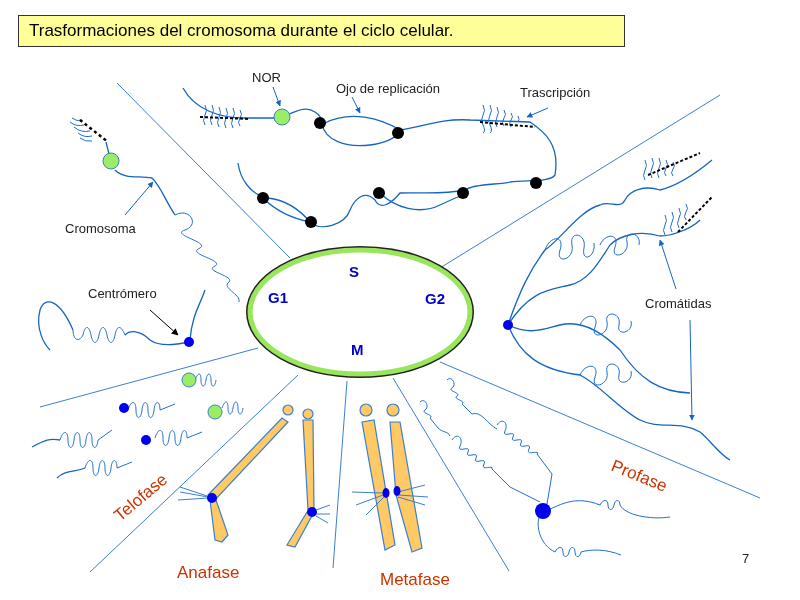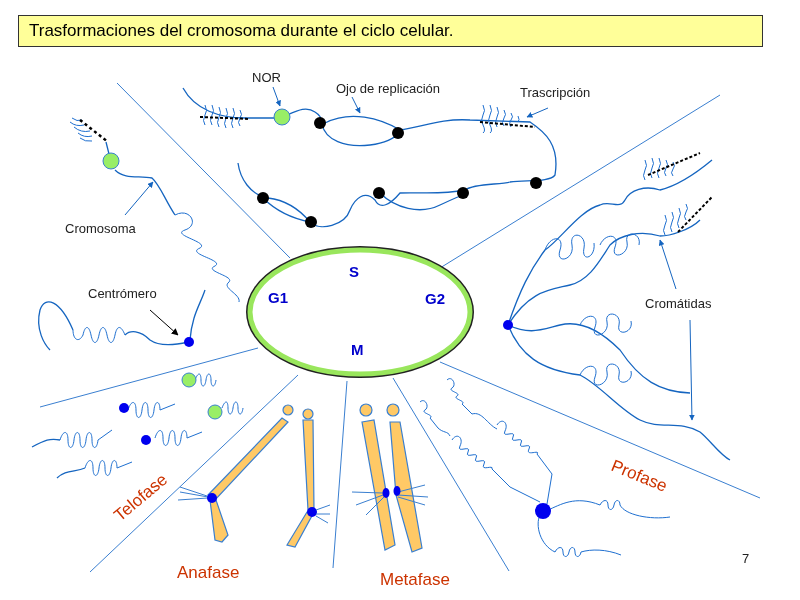--- a/index.html
+++ b/index.html
@@ -1,18 +1,18 @@
 <!DOCTYPE html>
 <html><head>
 <meta charset="utf-8">
 <style>
   html, body { margin: 0; padding: 0; background: #ffffff; }
   body { width: 800px; height: 600px; position: relative; overflow: hidden; font-family: "Liberation Sans", sans-serif; }
   .title-box {
-    position: absolute; left: 18px; top: 15px; width: 745px; height: 32px;
+    position: absolute; left: 18px; top: 15px; width: 607px; height: 32px;
     background: #ffff99; border: 1px solid #333333; box-sizing: border-box;
     display: flex; align-items: center; padding-left: 10px;
     font-family: "Liberation Sans", sans-serif; font-size: 17px; color: #000; text-align: center;
   }
   svg#diagram { position: absolute; left: 0; top: 0; }
   .lbl { font-family: "Liberation Sans", sans-serif; font-size: 13px; fill: #222222; }
   .phase { font-family: "Liberation Sans", sans-serif; font-size: 17px; fill: #cc3300; }
   .cyc { font-family: "Liberation Sans", sans-serif; font-size: 15px; font-weight: bold; fill: #0000cc; }
   .pagenum { font-family: "Liberation Sans", sans-serif; font-size: 13px; fill: #222; }
   .div { stroke: #3a7fd0; stroke-width: 1; fill: none; }

